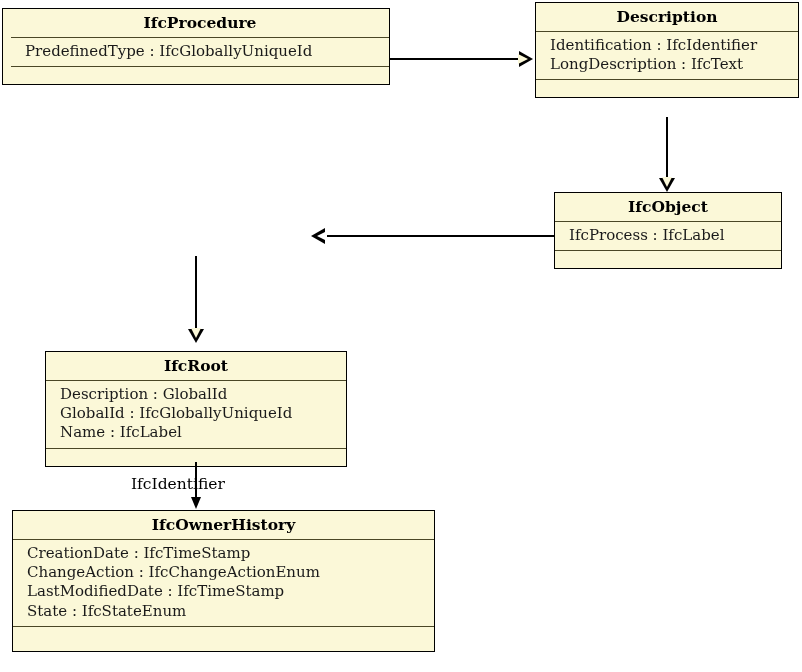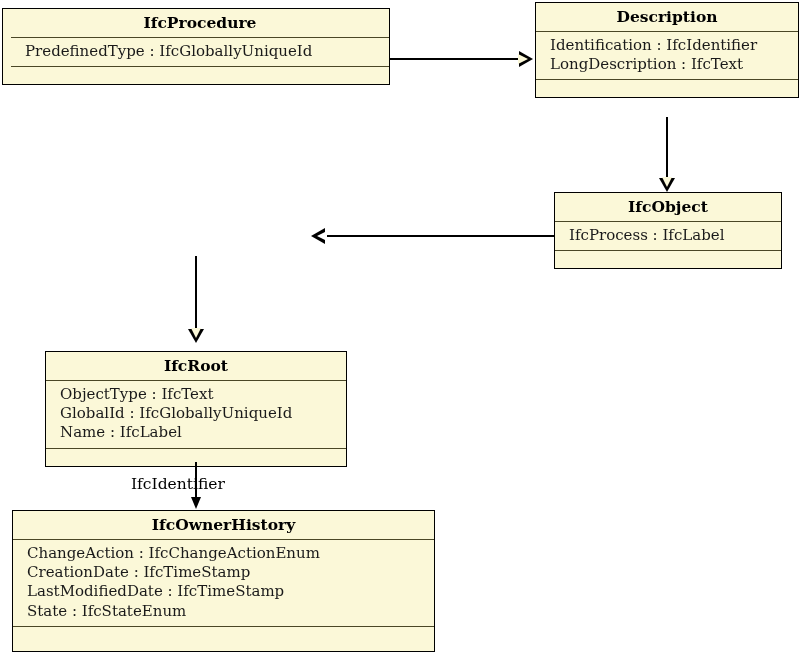--- a/index.html
+++ b/index.html
@@ -184,34 +184,34 @@
     </div>
     <div class="uml-sep"></div>
     <div class="uml-empty"></div>
   </div>
 
 
   <div class="uml-class" style="left:45px; top:343px; width:302px;margin-top:8px;">
     <div class="uml-title">IfcRoot</div>
     <div class="uml-sep"></div>
     <div class="uml-attrs">
-      <div class="uml-attr">ObjectType : IfcText</div>
+      <div class="uml-attr">Description : GlobalId</div>
       <div class="uml-attr">GlobalId : IfcGloballyUniqueId</div>
       <div class="uml-attr">Name : IfcLabel</div>
     </div>
     <div class="uml-sep"></div>
     <div class="uml-empty"></div>
   </div>
 
   <div class="uml-class" style="left:12px; top:510px; width:423px;">
     <div class="uml-title">IfcOwnerHistory</div>
     <div class="uml-sep"></div>
     <div class="uml-attrs">
+      <div class="uml-attr">CreationDate : IfcTimeStamp</div>
       <div class="uml-attr">ChangeAction : IfcChangeActionEnum</div>
-      <div class="uml-attr">CreationDate : IfcTimeStamp</div>
       <div class="uml-attr">LastModifiedDate : IfcTimeStamp</div>
       <div class="uml-attr">State : IfcStateEnum</div>
     </div>
     <div class="uml-sep"></div>
     <div class="uml-empty" style="height:24px;"></div>
   </div>
 
 </div>
 
 </body></html>

